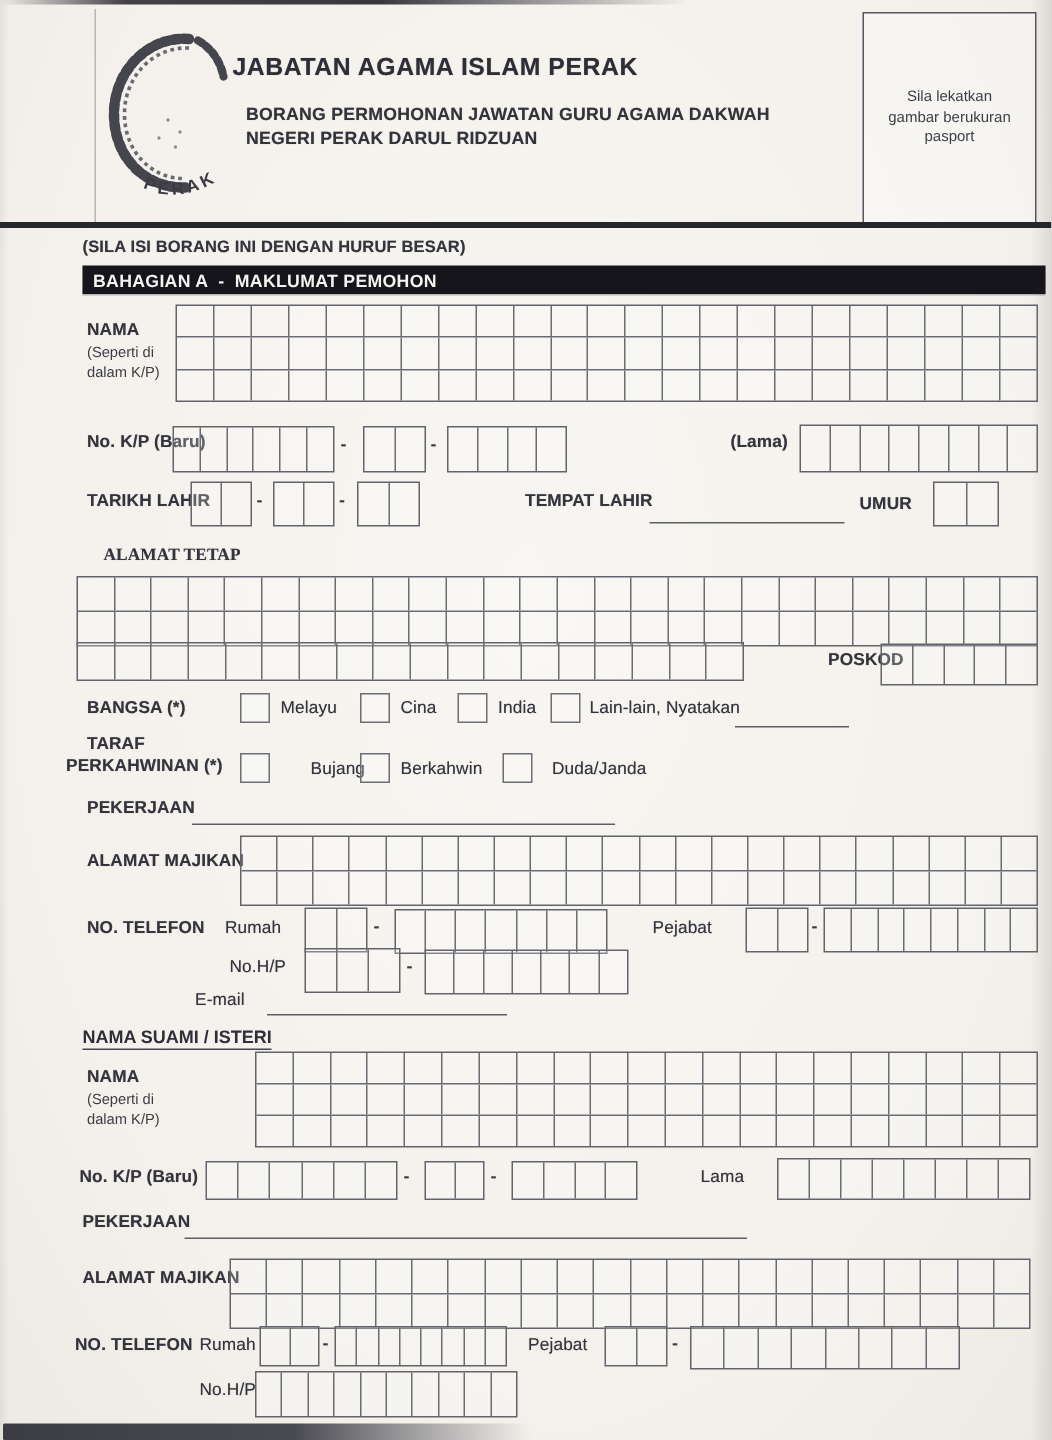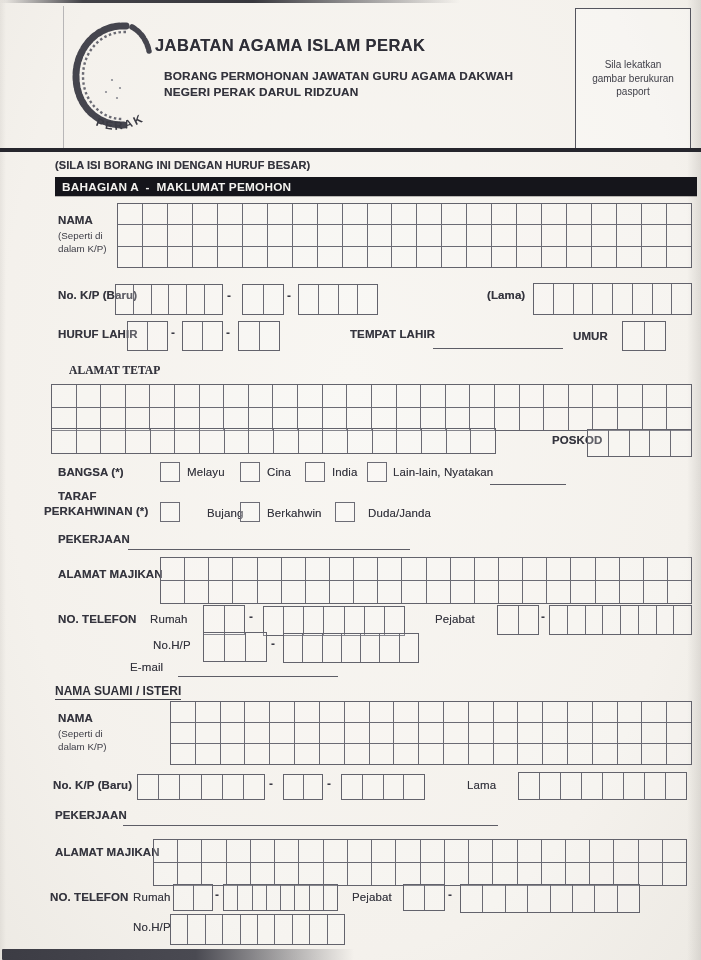--- a/index.html
+++ b/index.html
@@ -190,21 +190,21 @@
         <div class="bcell"></div>
         <div class="bcell"></div>
         <div class="bcell"></div>
         <div class="bcell"></div>
         <div class="bcell"></div>
         <div class="bcell"></div>
         <div class="bcell"></div>
       </div>
     </div>
 
-  <div class="lbl" style="left:58px;top:328px;">HURUF LAHIR</div>
+  <div class="lbl" style="left:58px;top:328px;">TARIKH LAHIR</div>
   <div class="bgrid" style="left:127px;top:321px;width:39px;height:28px;">
       <div class="brow">
         <div class="bcell"></div>
         <div class="bcell"></div>
       </div>
     </div>
   <div class="dash" style="left:171px;top:326px;">-</div>
   <div class="bgrid" style="left:182px;top:321px;width:39px;height:28px;">
       <div class="brow">
         <div class="bcell"></div>

